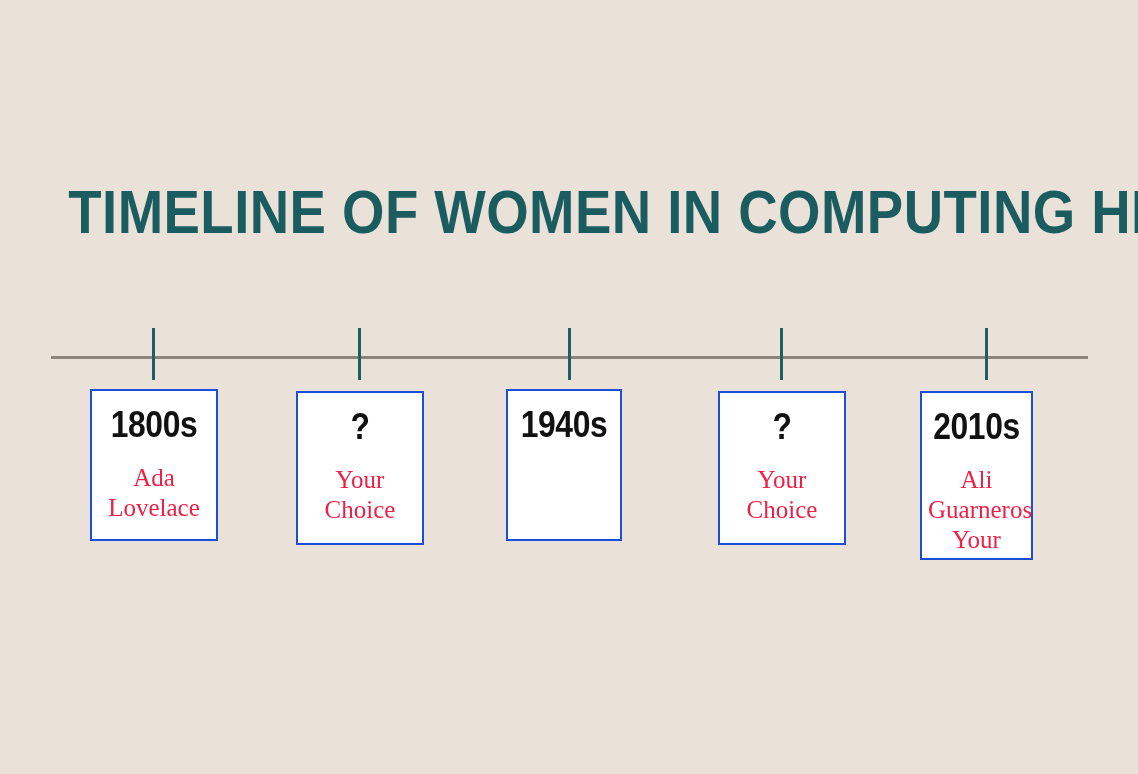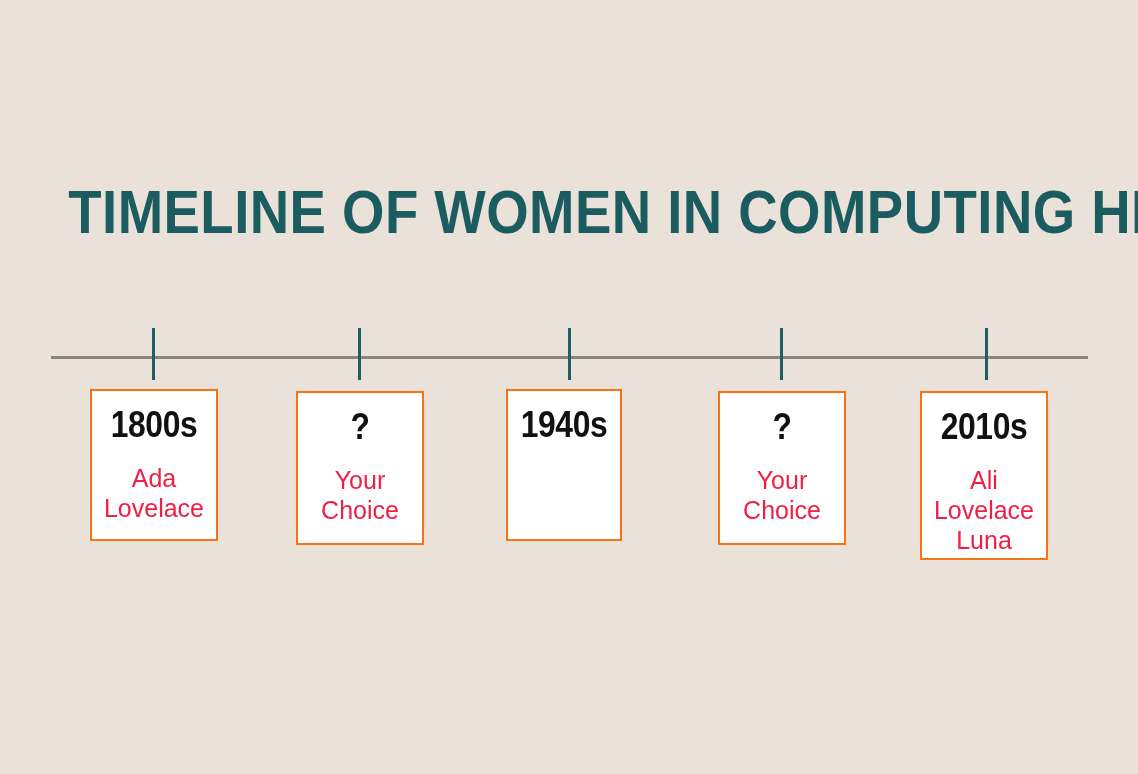--- a/index.html
+++ b/index.html
@@ -48,38 +48,38 @@
     width: 3px;
     height: 52px;
     background: #1f5f63;
   }
 
   
   .timeline-card {
     position: absolute;
     box-sizing: border-box;
     background: #ffffff;
-    border: 2px solid #f97316;
+    border: 2px solid #1d4ed8;
     text-align: center;
     padding-top: 12px;
   }
 
   .card-era {
     color: #111111;
     font-family: "Liberation Sans Narrow", "Liberation Sans", sans-serif;
     font-weight: bold;
     font-size: 37px;
     line-height: 44px;
     transform: scaleX(0.86);
     letter-spacing: -0.5px;
   }
 
   .card-name {
     color: #ef2045;
-    font-family: Liberation Sans, sans-serif;
+    font-family: Liberation Serif, serif;
     font-weight: normal;
     font-size: 25px;
     line-height: 30px;
     margin-top: 16px;
     padding: 0 6px;
   }
 </style>
 </head>
 <body>
 
@@ -105,16 +105,16 @@
 
 <div class="timeline-card" style="left:506px; top:389px; width:116px; height:152px;">
   <div class="card-era">1940s</div>
 </div>
 
 <div class="timeline-card" style="left:718px; top:391px; width:128px; height:154px;">
   <div class="card-era">?</div>
   <div class="card-name">Your Choice</div>
 </div>
 
-<div class="timeline-card" style="left:920px; top:391px; width:128px; height:169px;">
+<div class="timeline-card" style="left:920px; top:391px; width:113px; height:169px;">
   <div class="card-era">2010s</div>
-  <div class="card-name">Ali Lovelace Luna</div>
+  <div class="card-name">Ali Guarneros Your</div>
 </div>
 
 </body></html>

